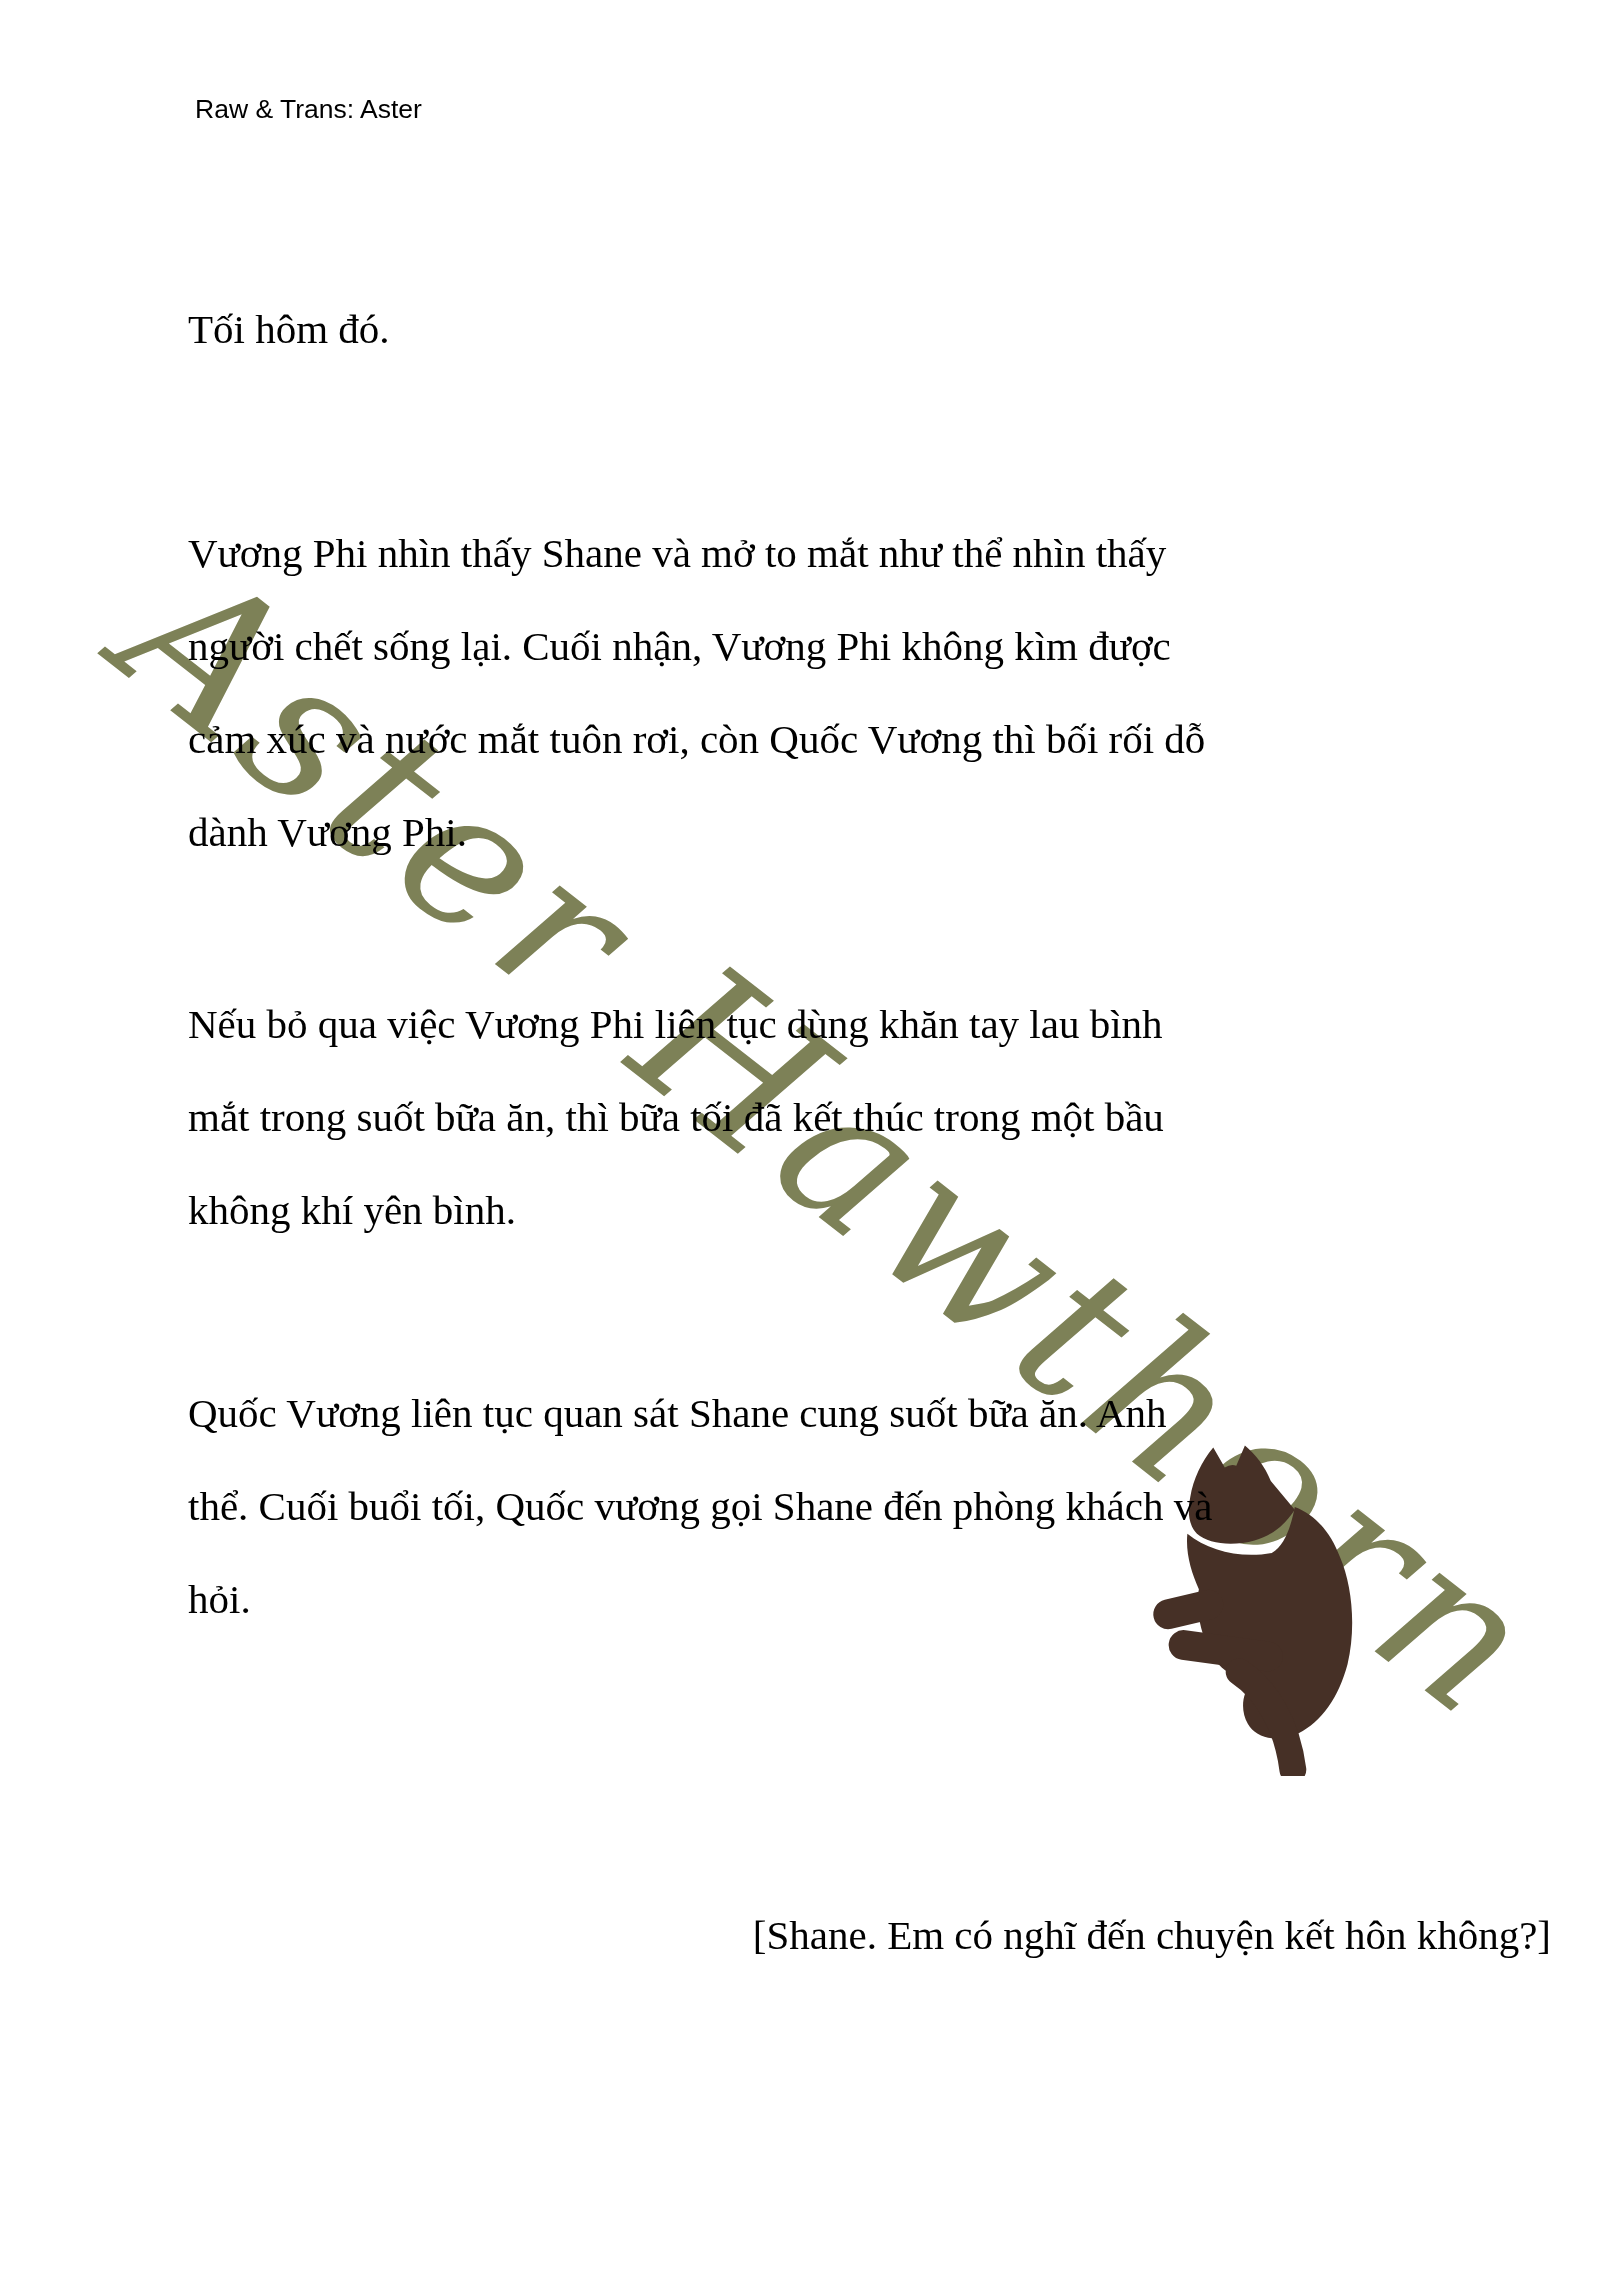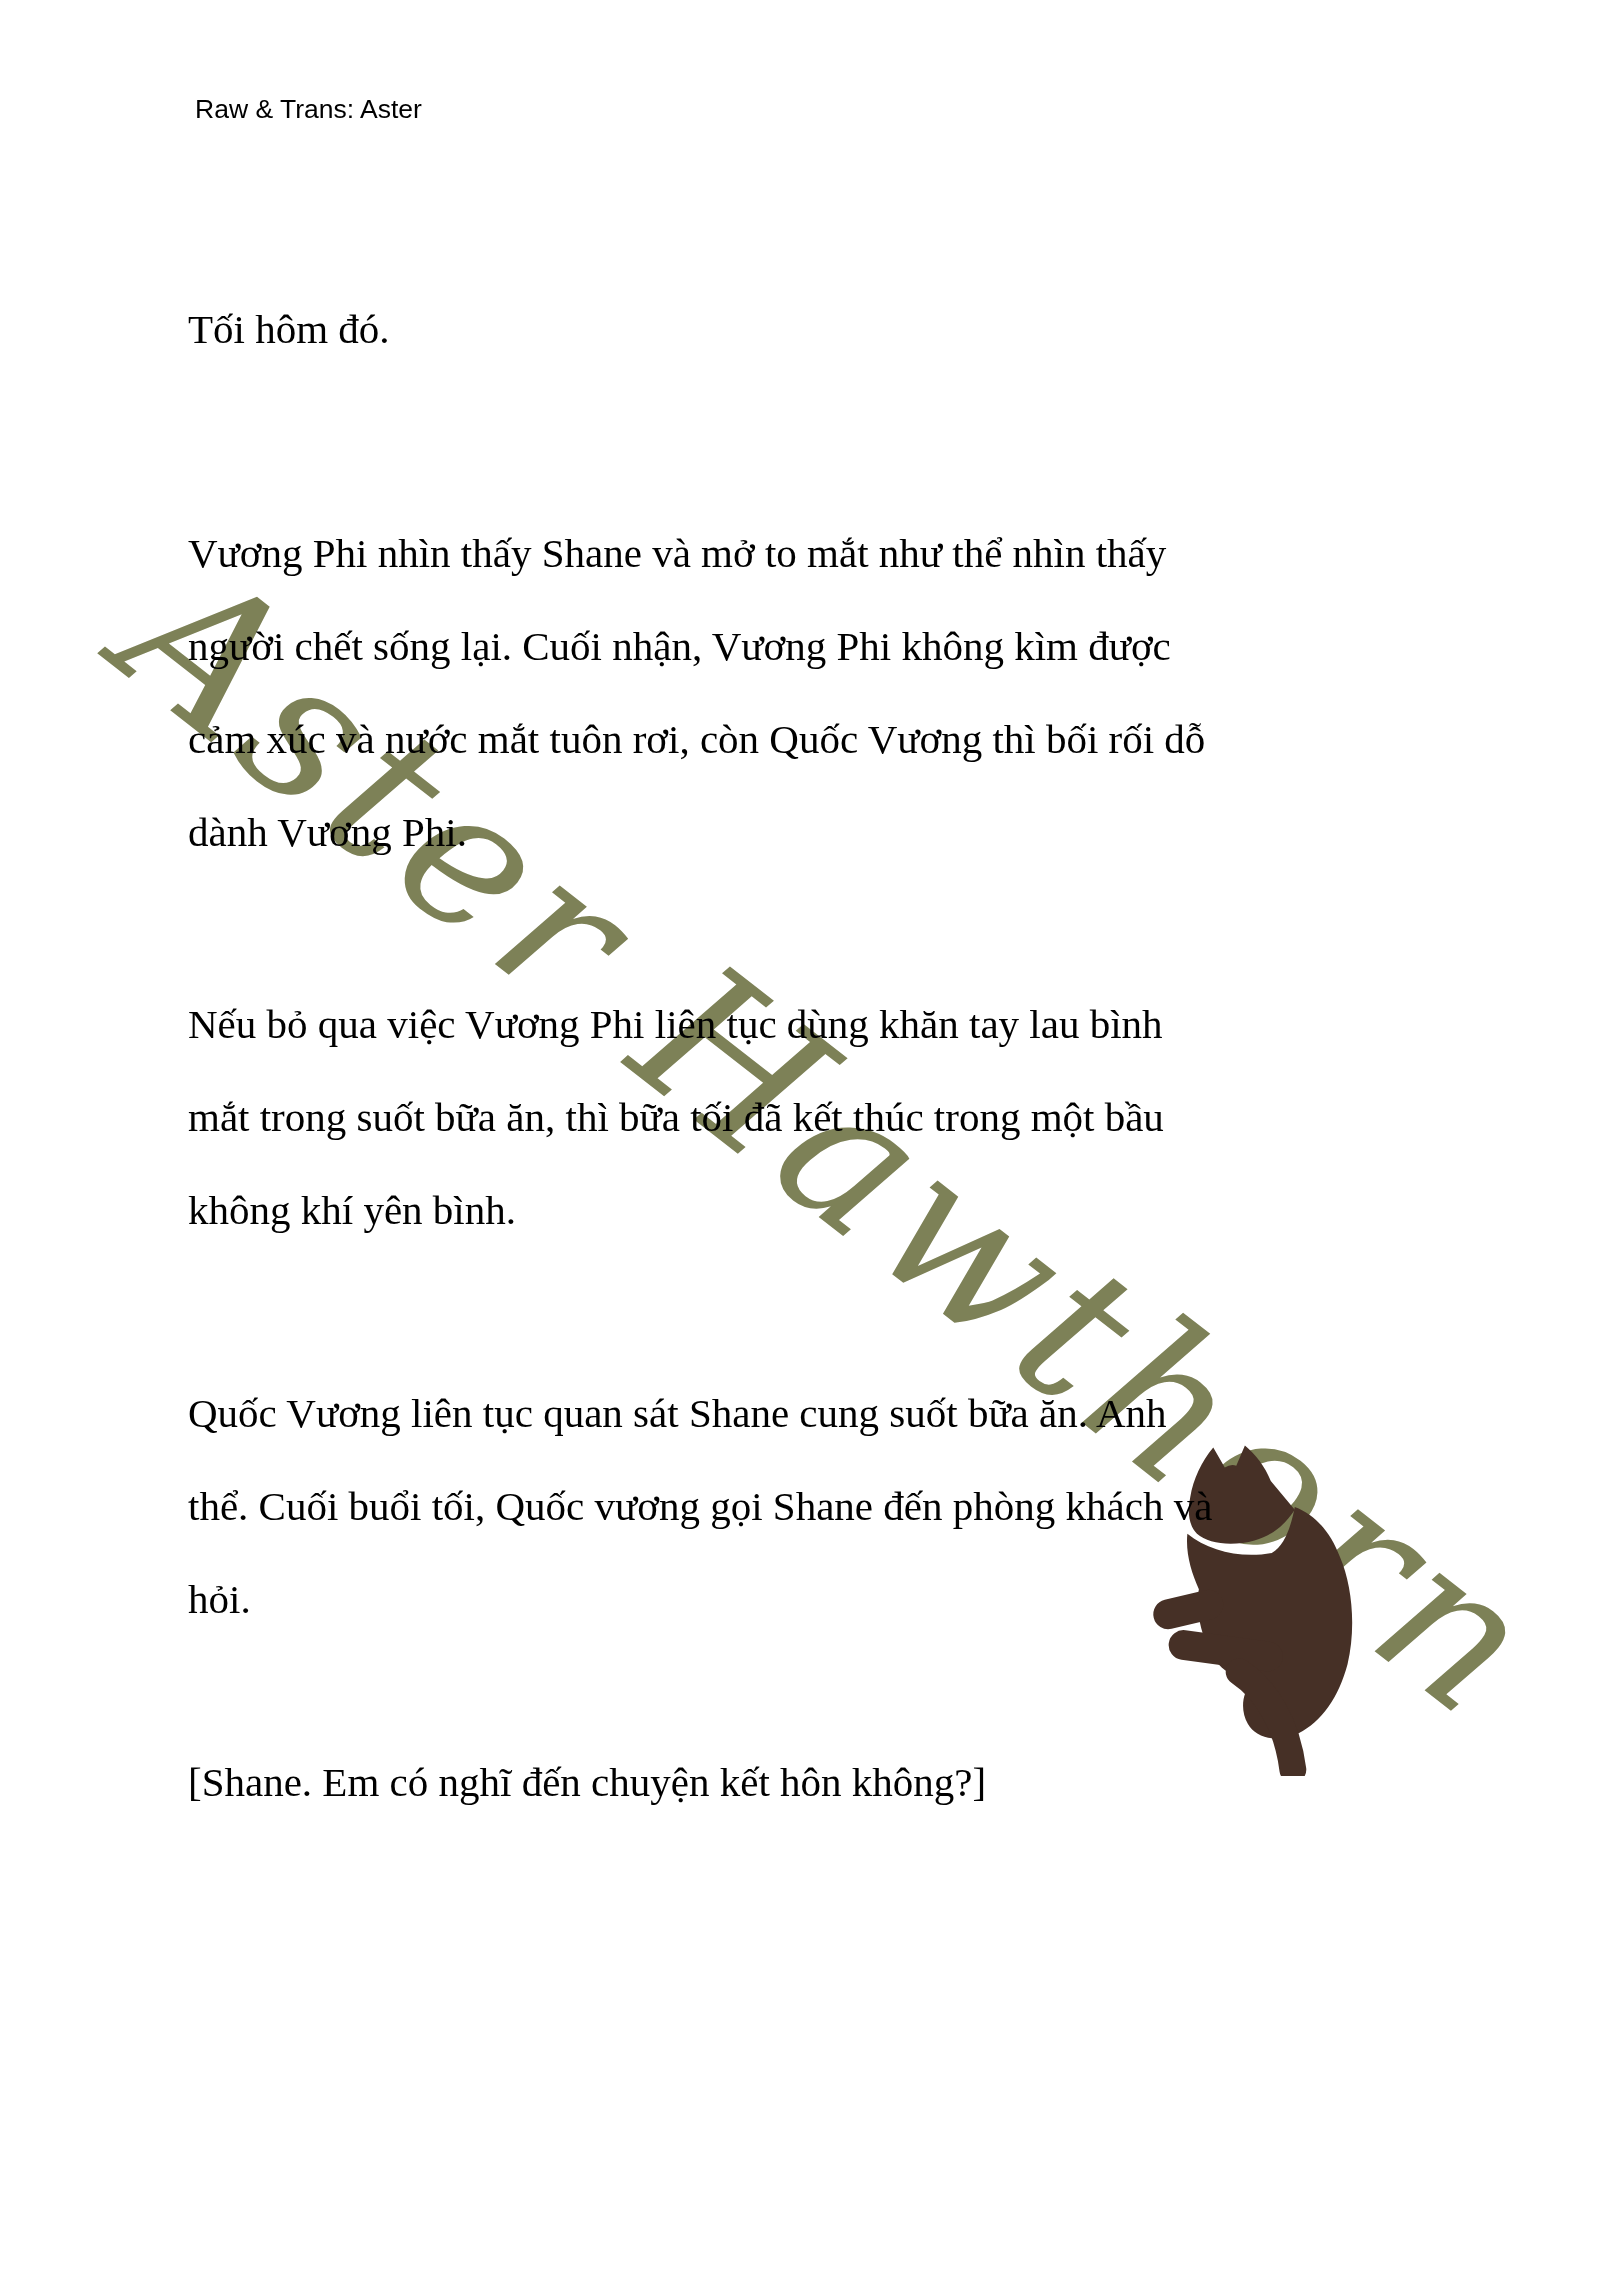--- a/index.html
+++ b/index.html
@@ -111,19 +111,19 @@
       <div class="paragraph" style="top: 978px;">
         <div class="line">Nếu bỏ qua việc Vương Phi liên tục dùng khăn tay lau bình</div>
         <div class="line">mắt trong suốt bữa ăn, thì bữa tối đã kết thúc trong một bầu</div>
         <div class="line">không khí yên bình.</div>
       </div>
       <div class="paragraph" style="top: 1367px;">
         <div class="line">Quốc Vương liên tục quan sát Shane cung suốt bữa ăn. Anh</div>
         <div class="line">thể. Cuối buổi tối, Quốc vương gọi Shane đến phòng khách và</div>
         <div class="line">hỏi.</div>
       </div>
-      <div class="paragraph" style="top: 1736px;">
+      <div class="paragraph" style="top: 1889px; text-align: right;">
         <div class="line">[Shane. Em có nghĩ đến chuyện kết hôn không?]</div>
       </div>
     </div>
 
 </div>
 
 
 </body></html>

